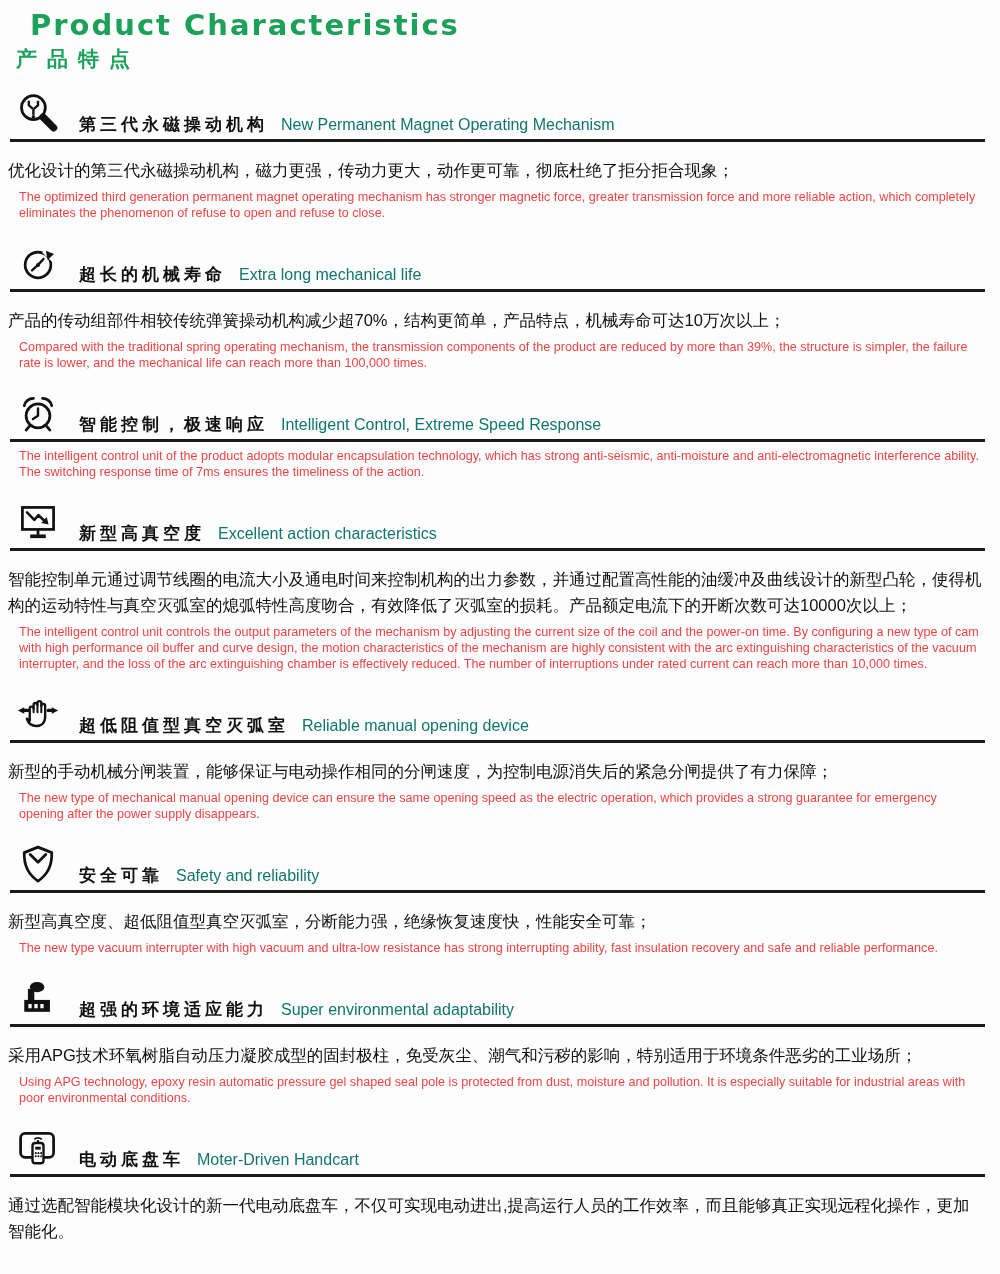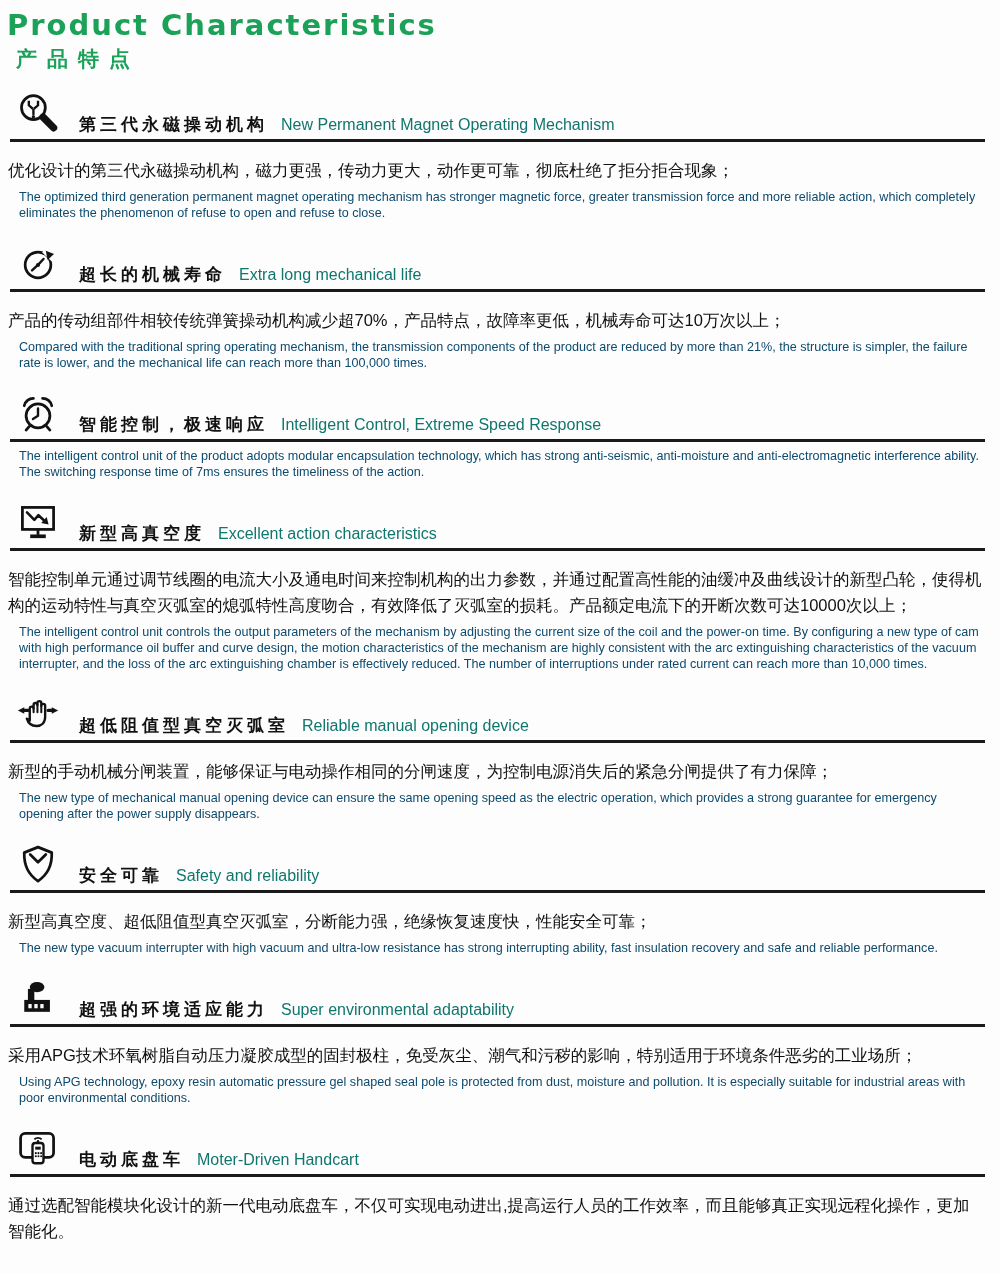--- a/index.html
+++ b/index.html
@@ -11,21 +11,21 @@
     -webkit-font-smoothing:antialiased;
   }
   .page { padding:6px 0 26px 0; }
 
   .title-en {
     color:var(--accent, #1ba158);
     font-family:"DejaVu Sans", sans-serif;
     font-weight:800;
     font-size:29px;
     letter-spacing:2px;
-    margin:4px 0 0 7px;
+    margin:4px 0 0 30px;
     line-height:1.05;
   }
   .title-zh {
     color:var(--accent, #1ba158);
     font-size:21px;
     font-weight:600;
     letter-spacing:10px;
     margin:7px 0 0 16px;
     line-height:1.1;
   }
@@ -70,21 +70,21 @@
   }
   .body-zh {
     font-size:16.5px;
     line-height:26px;
     color:#101010;
     margin:15px 18px 0 8px;
   }
   .body-en {
     font-size:12.6px;
     line-height:16px;
-    color:#0c4a6e;
+    color:#ef4444;
     margin:6px 18px 0 19px;
   }
 </style>
 </head>
 <body>
 
 <div class="page">
   <h1 class="title-en">Product Characteristics</h1>
   <div class="title-zh">产品特点</div>
   <div id="sections">
@@ -116,22 +116,22 @@
        <path d="M31 9 L45 22" stroke="#fdfdfd" stroke-width="7"></path>
        <path d="M32.5 9.5 l9 3.5 -7 6.5 z" fill="#121212" stroke="none"></path>
        <path d="M24 25 L17.5 31 M24 25 L30 18.5" stroke-width="2.6" stroke-linecap="round"></path>
        <circle cx="24" cy="25" r="2.2" fill="#121212" stroke="none"></circle>
      </svg>
           </span>
       <h2 class="heading-zh">超长的机械寿命</h2>
       <span class="heading-en">Extra long mechanical life</span>
     </div>
     <div class="divider"></div>
-    <p class="body-zh">产品的传动组部件相较传统弹簧操动机构减少超70%，产品特点，故障率更低，机械寿命可达10万次以上；</p>
-    <p class="body-en">Compared with the traditional spring operating mechanism, the transmission components of the product are reduced by more than 21%, the structure is simpler, the failure rate is lower, and the mechanical life can reach more than 100,000 times.</p>
+    <p class="body-zh">产品的传动组部件相较传统弹簧操动机构减少超70%，结构更简单，产品特点，机械寿命可达10万次以上；</p>
+    <p class="body-en">Compared with the traditional spring operating mechanism, the transmission components of the product are reduced by more than 39%, the structure is simpler, the failure rate is lower, and the mechanical life can reach more than 100,000 times.</p>
   </section>
 
   <section class="section">
     <div class="header-row">
       <span class="icon-box">
             <svg viewBox="0 0 48 48" fill="none" stroke="#121212" stroke-width="3">
        <circle cx="24" cy="26" r="13"></circle>
        <path d="M9 15 a10 10 0 0 1 10 -8" stroke-linecap="round"></path>
        <path d="M39 15 a10 10 0 0 0 -10 -8" stroke-linecap="round"></path>
        <path d="M24 26 V18 M24 26 L18.5 29.5" stroke-width="2.6" stroke-linecap="round"></path>

